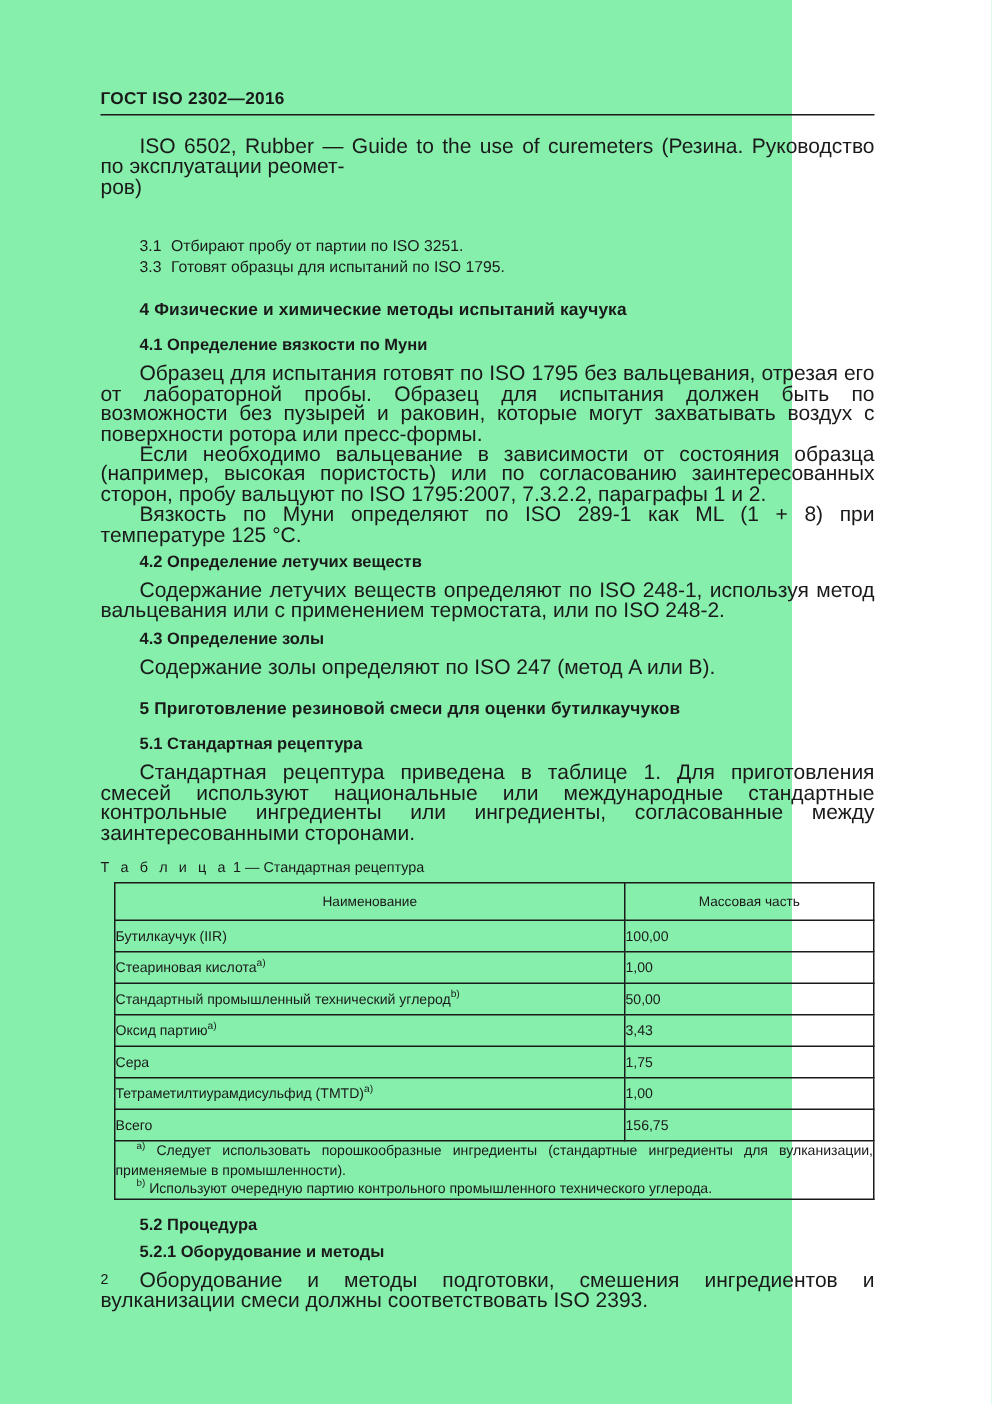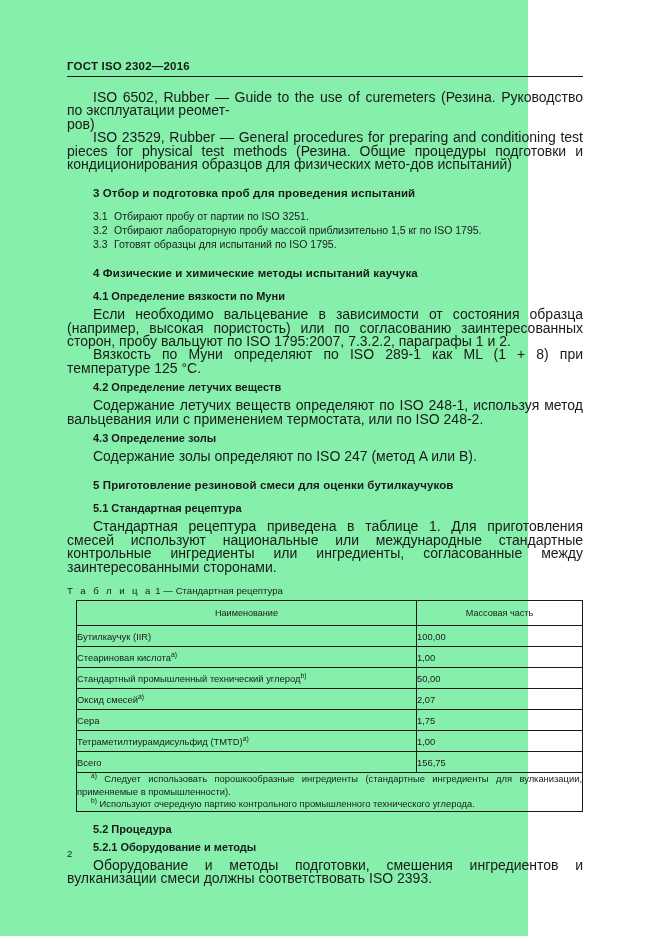--- a/index.html
+++ b/index.html
@@ -153,39 +153,37 @@
 
 <div class="page">
 
   <div class="content">
 
     <div class="runhead">ГОСТ ISO 2302—2016</div>
     <div class="runhead-rule"></div>
 
     <p class="body indent">ISO  6502, Rubber — Guide to the use of curemeters (Резина. Руководство по эксплуатации реомет-</p>
     <p class="body">ров)</p>
-    <p class="body indent">ISO 23529, Rubber — General procedures for preparing and conditioning test pieces for physical test methods (Резина. Общие процедуры подготовки и кондиционирования образцов для физических мето-дов испытаний)</p>
 
     <div class="gap-l"></div>
 
-    <h2 class="clause">3  Отбор и подготовка проб для проведения испытаний</h2>
     <div class="gap-m"></div>
     <div class="num-list">
       <p><span class="n">3.1</span><span>Отбирают пробу от партии по ISO 3251.</span></p>
-      <p><span class="n">3.2</span><span>Отбирают лабораторную пробу массой приблизительно 1,5 кг по ISO 1795.</span></p>
       <p><span class="n">3.3</span><span>Готовят образцы для испытаний по ISO 1795.</span></p>
     </div>
 
     <div class="gap-l"></div>
 
     <h2 class="clause">4  Физические и химические методы испытаний каучука</h2>
     <div class="gap-m"></div>
 
     <h3 class="subclause">4.1  Определение вязкости по Муни</h3>
     <div class="gap-s"></div>
+    <p class="body indent">Образец для испытания готовят по ISO 1795 без вальцевания, отрезая его от лабораторной пробы. Образец для испытания должен быть по возможности без пузырей и раковин, которые могут захватывать воздух с поверхности ротора или пресс-формы.</p>
     <p class="body indent">Если необходимо вальцевание в зависимости от состояния образца (например, высокая пористость) или по согласованию заинтересованных сторон, пробу вальцуют по ISO 1795:2007, 7.3.2.2, параграфы 1 и 2.</p>
     <p class="body indent">Вязкость по Муни определяют по ISO 289-1 как ML (1 + 8) при температуре 125 °C.</p>
 
     <div class="gap-s"></div>
     <h3 class="subclause">4.2  Определение летучих веществ</h3>
     <div class="gap-s"></div>
     <p class="body indent">Содержание летучих веществ определяют по ISO 248-1, используя метод вальцевания или с применением термостата, или по ISO 248-2.</p>
 
     <div class="gap-s"></div>
     <h3 class="subclause">4.3  Определение золы</h3>
@@ -225,22 +223,22 @@
         </tr>
         <tr>
           <td class="name"><span>Стеариновая кислота</span><sup>a)</sup></td>
           <td class="val">1,00</td>
         </tr>
         <tr>
           <td class="name"><span>Стандартный промышленный технический углерод</span><sup>b)</sup></td>
           <td class="val">50,00</td>
         </tr>
         <tr>
-          <td class="name"><span>Оксид смесей</span><sup>a)</sup></td>
-          <td class="val">2,07</td>
+          <td class="name"><span>Оксид партию</span><sup>a)</sup></td>
+          <td class="val">3,43</td>
         </tr>
         <tr>
           <td class="name"><span>Сера</span><sup></sup></td>
           <td class="val">1,75</td>
         </tr>
         <tr>
           <td class="name"><span>Тетраметилтиурамдисульфид (TMTD)</span><sup>a)</sup></td>
           <td class="val">1,00</td>
         </tr>
         <tr>

